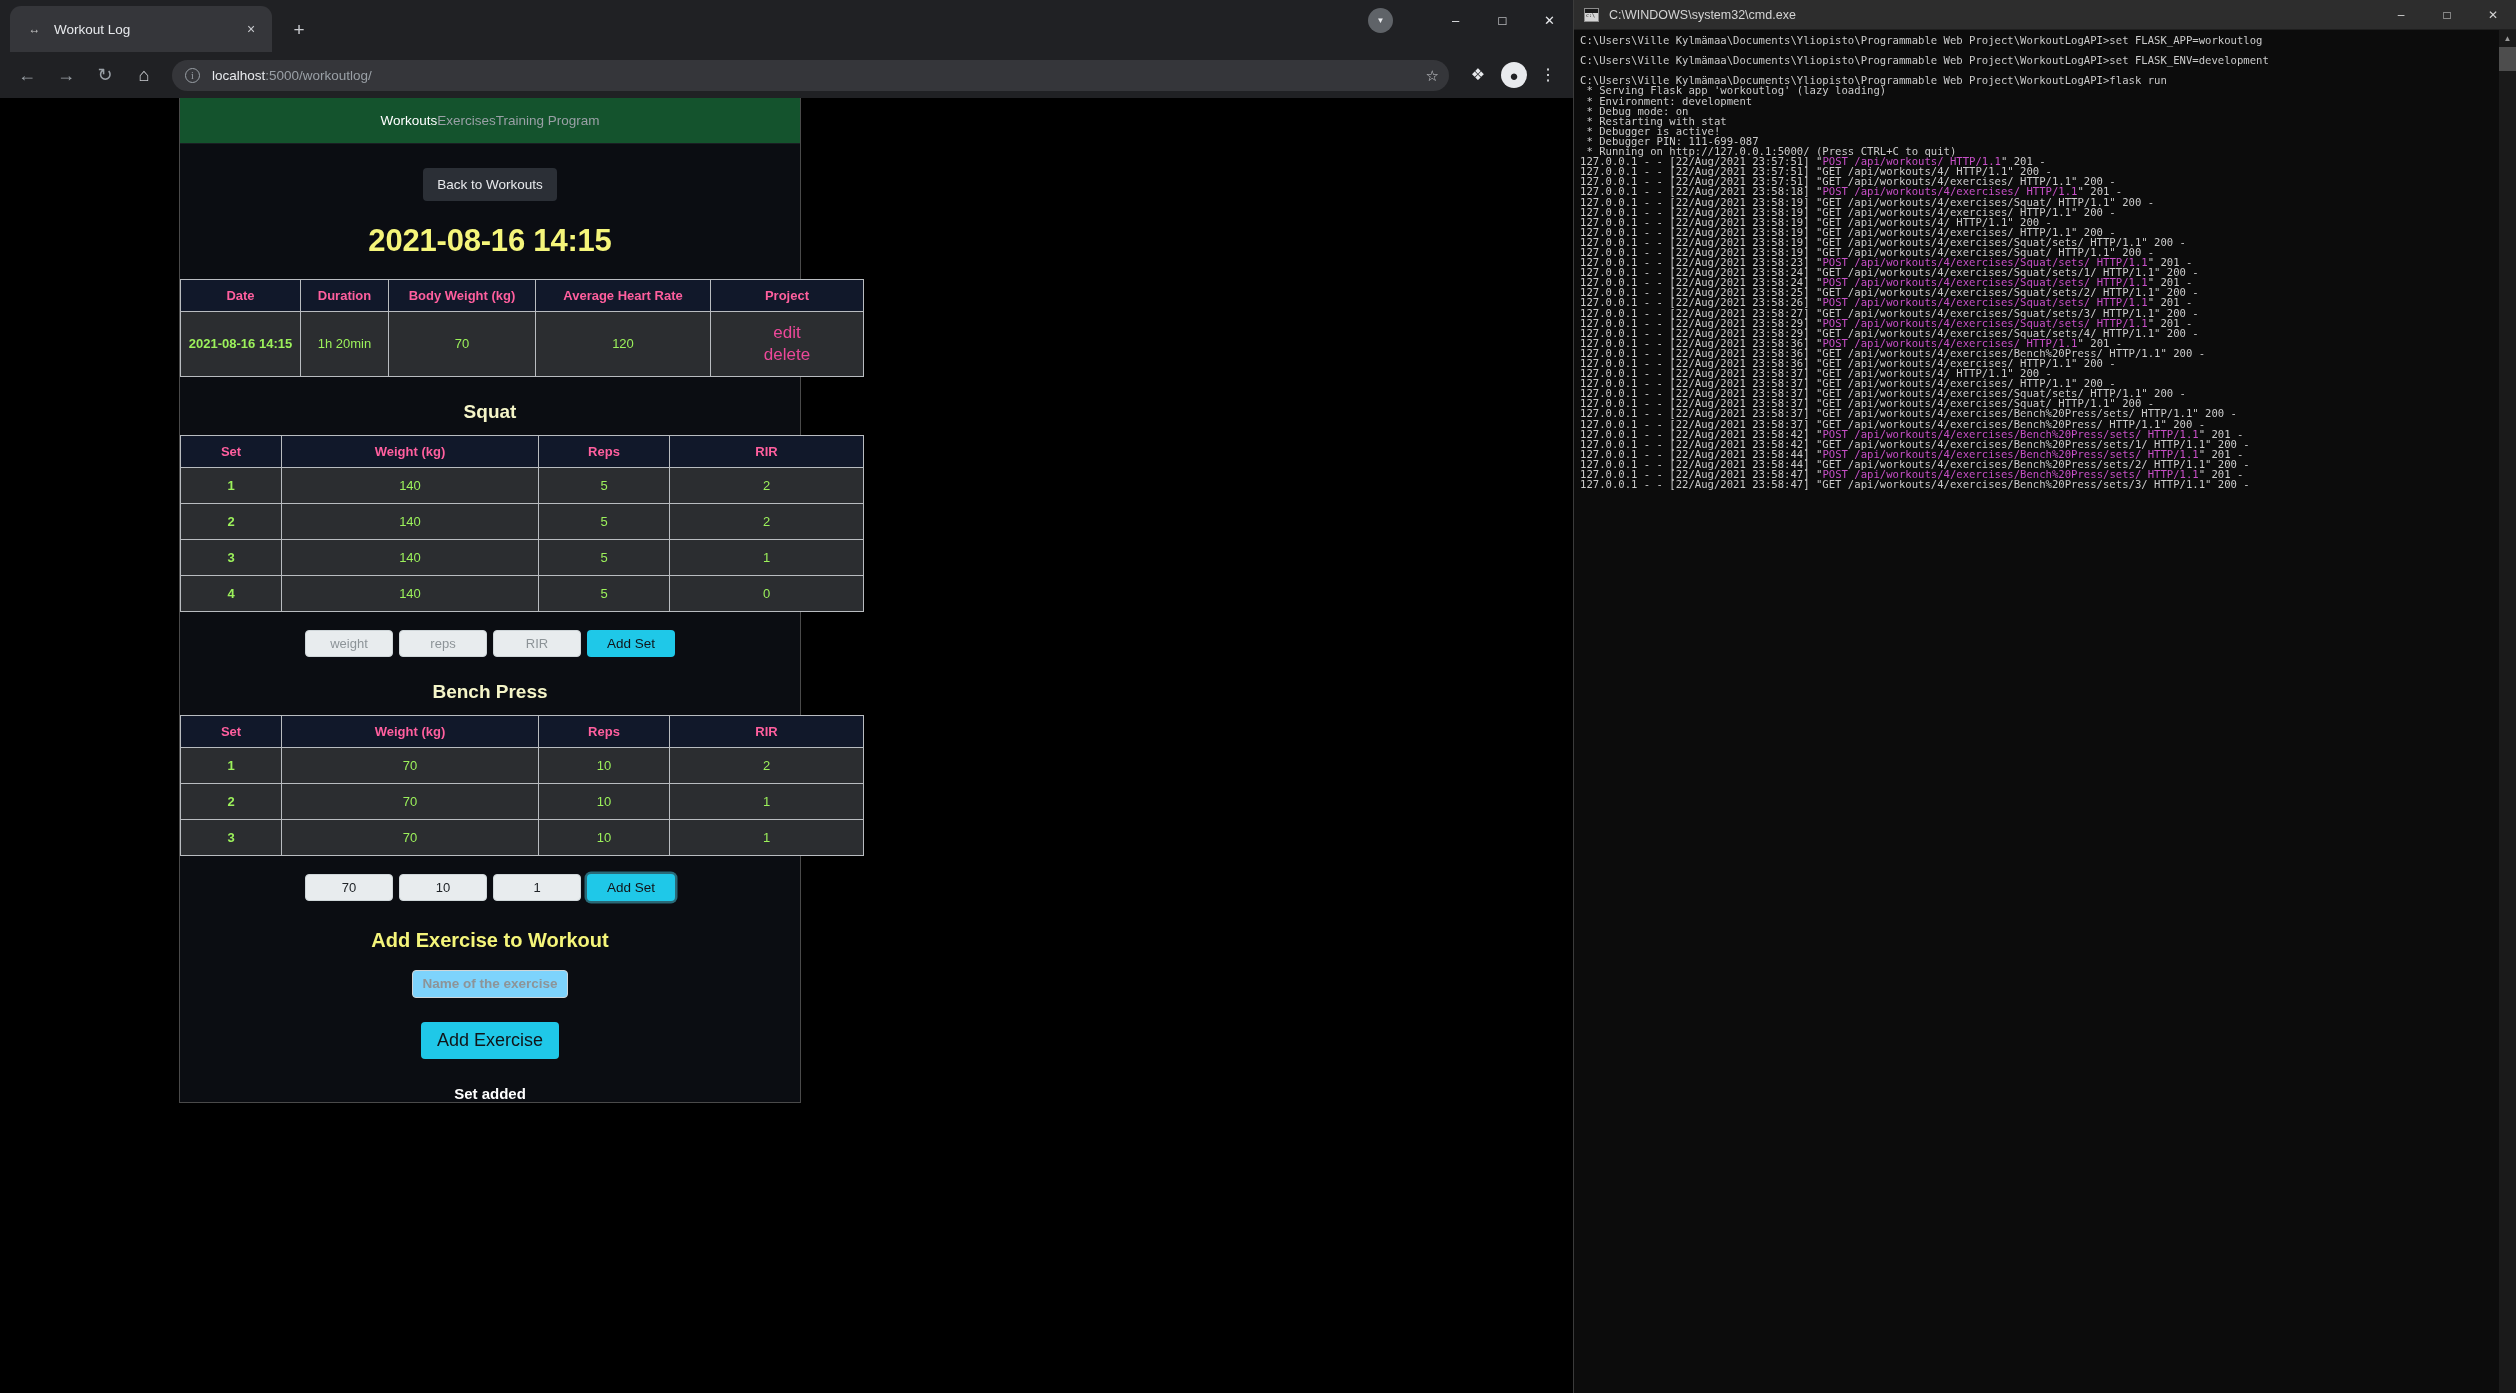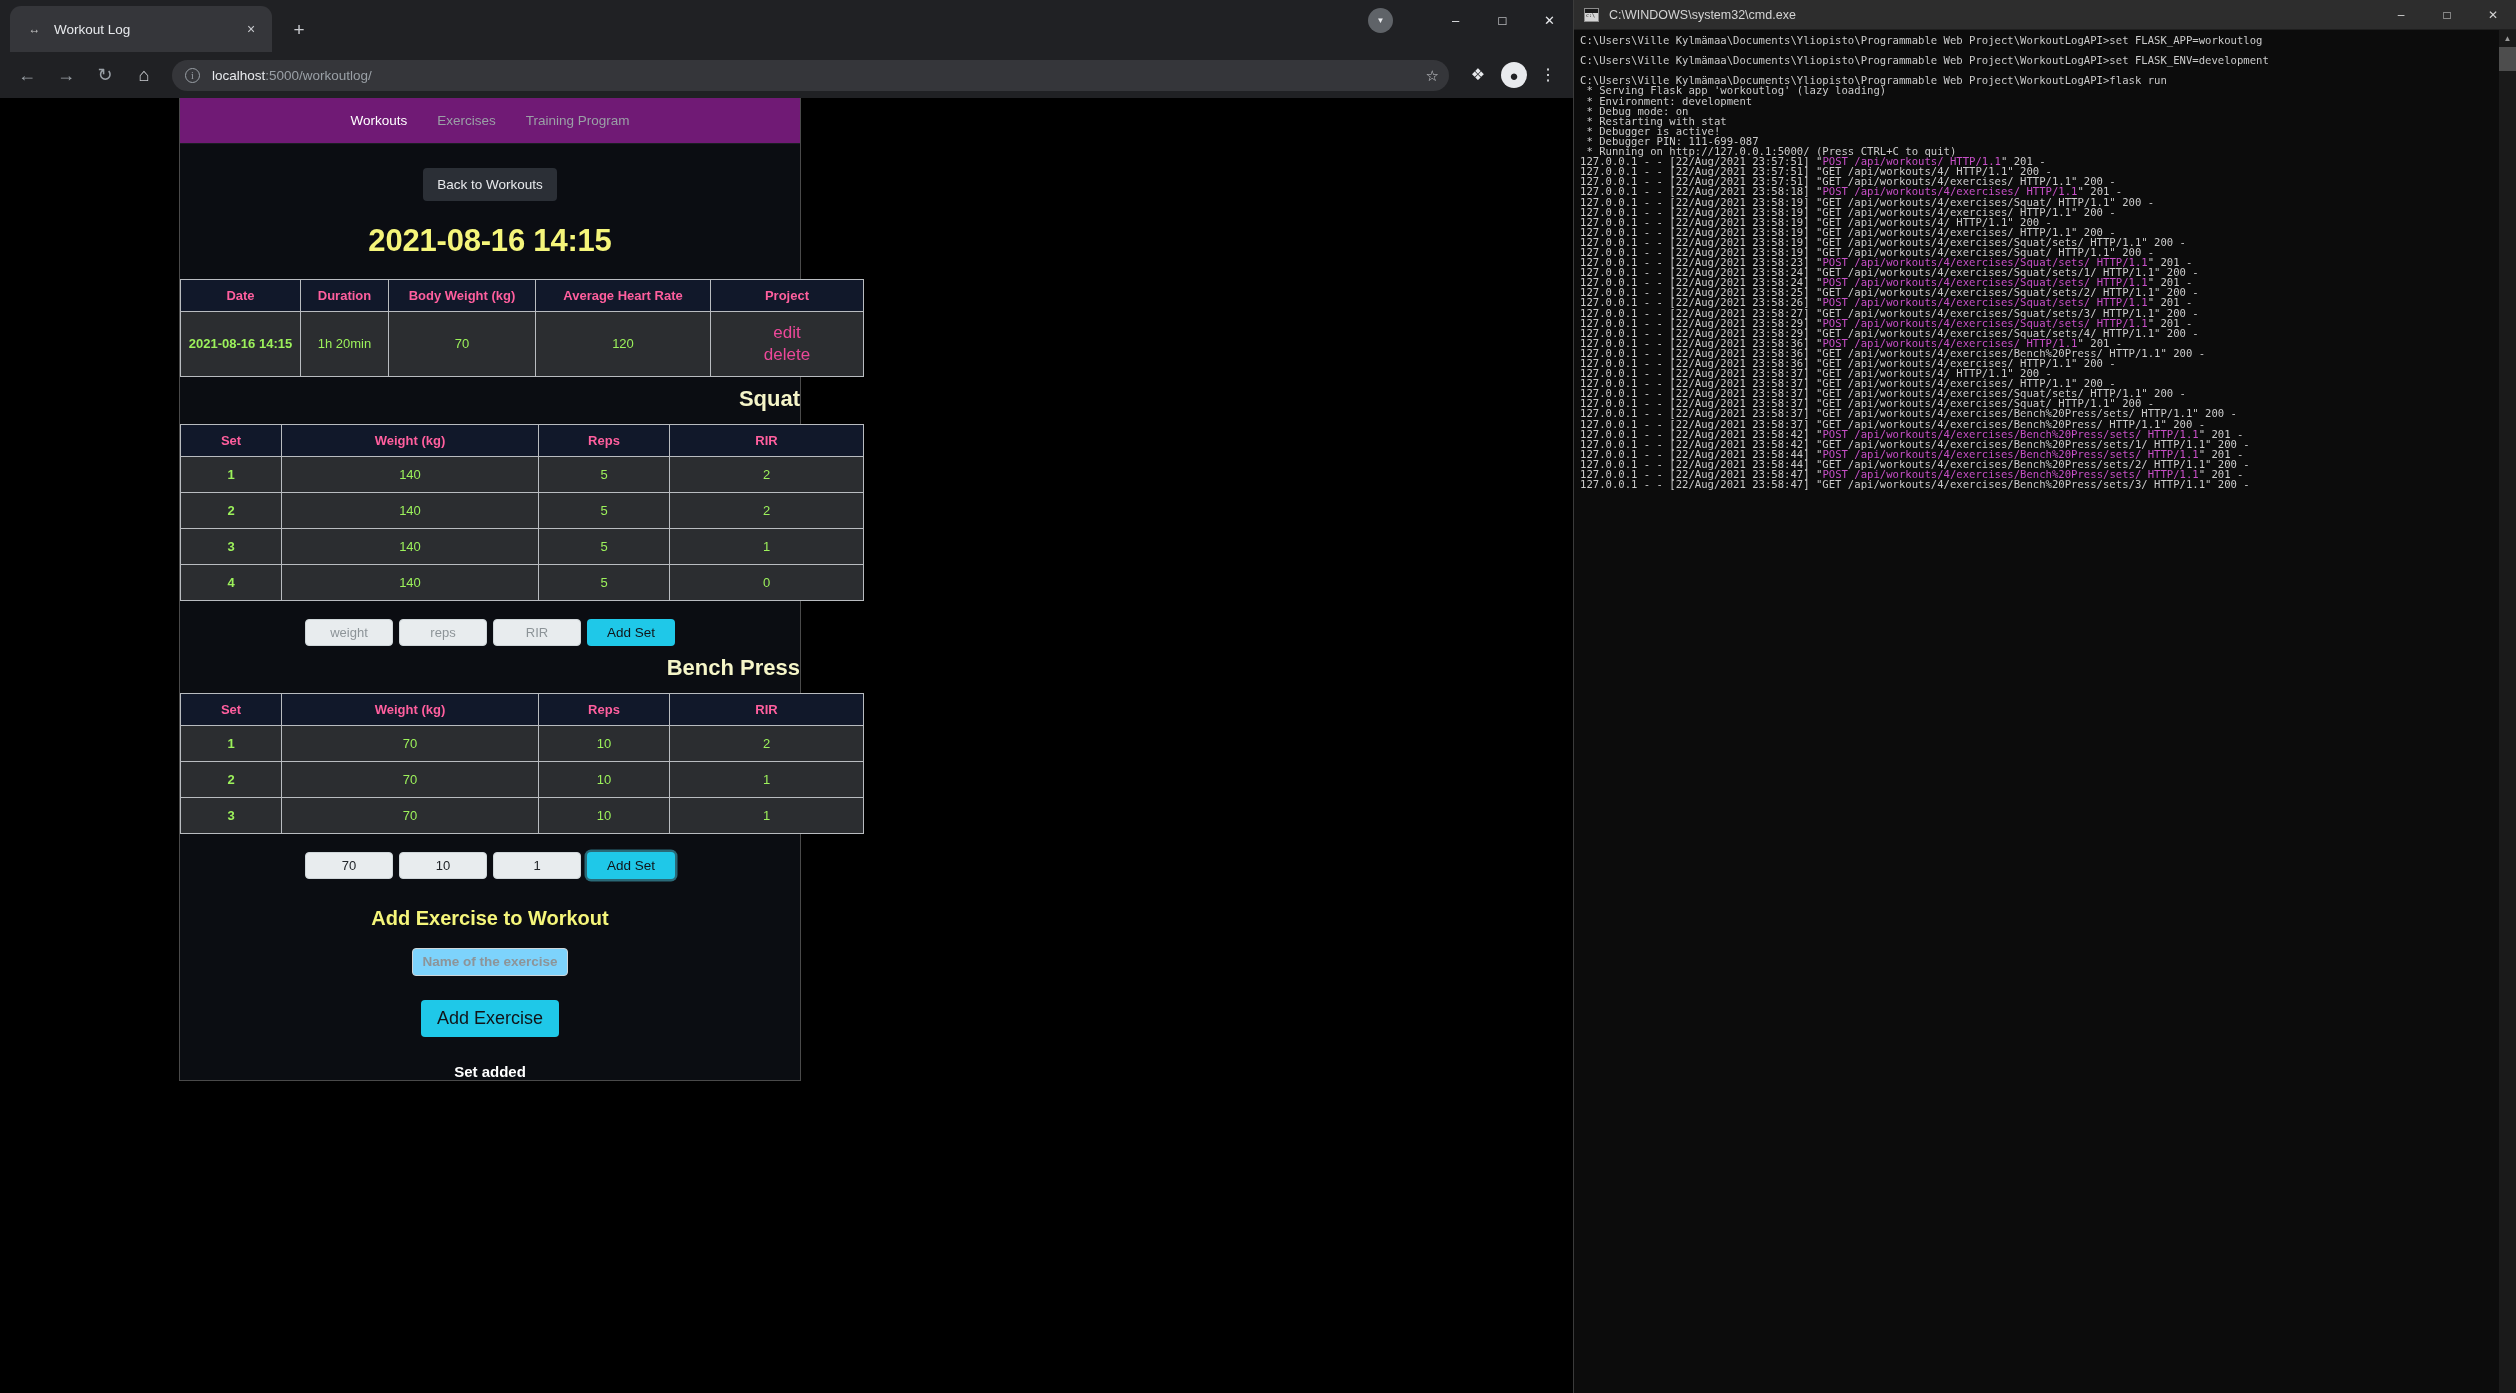--- a/index.html
+++ b/index.html
@@ -113,45 +113,44 @@
     flex: 1; background: #000; overflow: hidden; position: relative;
   }
   .container {
     position: absolute; left: 179px; top: 0; width: 622px;
     min-height: 862px;
     background: #0b0d12;
     border: 1px solid #4a4a4a;
     border-top: none;
   }
   .navbar {
-    height: 46px; background: #701a75;
-    display: flex; align-items: center; justify-content: center;
-    gap: 30px;
+    height: 46px; background: #14532d;
+    display: flex; align-items: center; justify-content: center;
     border-bottom: 1px solid #1a1d22;
   }
   .navlink { font-size: 13.5px; color: #9aa0a6; }
   .navlink.active { color: #ffffff; }
 
   .btn-back {
     display: block; margin: 24px auto 0;
     background: #2b2f36; color: #e8eaed;
     border: none; border-radius: 4px;
     padding: 9px 14px; font-size: 13.5px;
     font-family: "Liberation Sans", sans-serif;
   }
   h1.page-title {
     text-align: center; color: #f5f57a;
     font-size: 31px; font-weight: bold;
     margin: 22px 0 20px;
     letter-spacing: -0.2px;
   }
   h2.ex-title {
-    text-align: right; color: #f5f5c8;
-    font-size: 22px; font-weight: bold;
-    margin: 9px 0 12px;
+    text-align: center; color: #f5f5c8;
+    font-size: 19px; font-weight: bold;
+    margin: 24px 0 12px;
   }
   h2.add-title {
     text-align: center; color: #f5f57a;
     font-size: 20px; font-weight: bold;
     margin: 28px 0 18px;
   }
 
   table.wk {
     width: 684px; margin: 0 auto;
     border-collapse: collapse;

